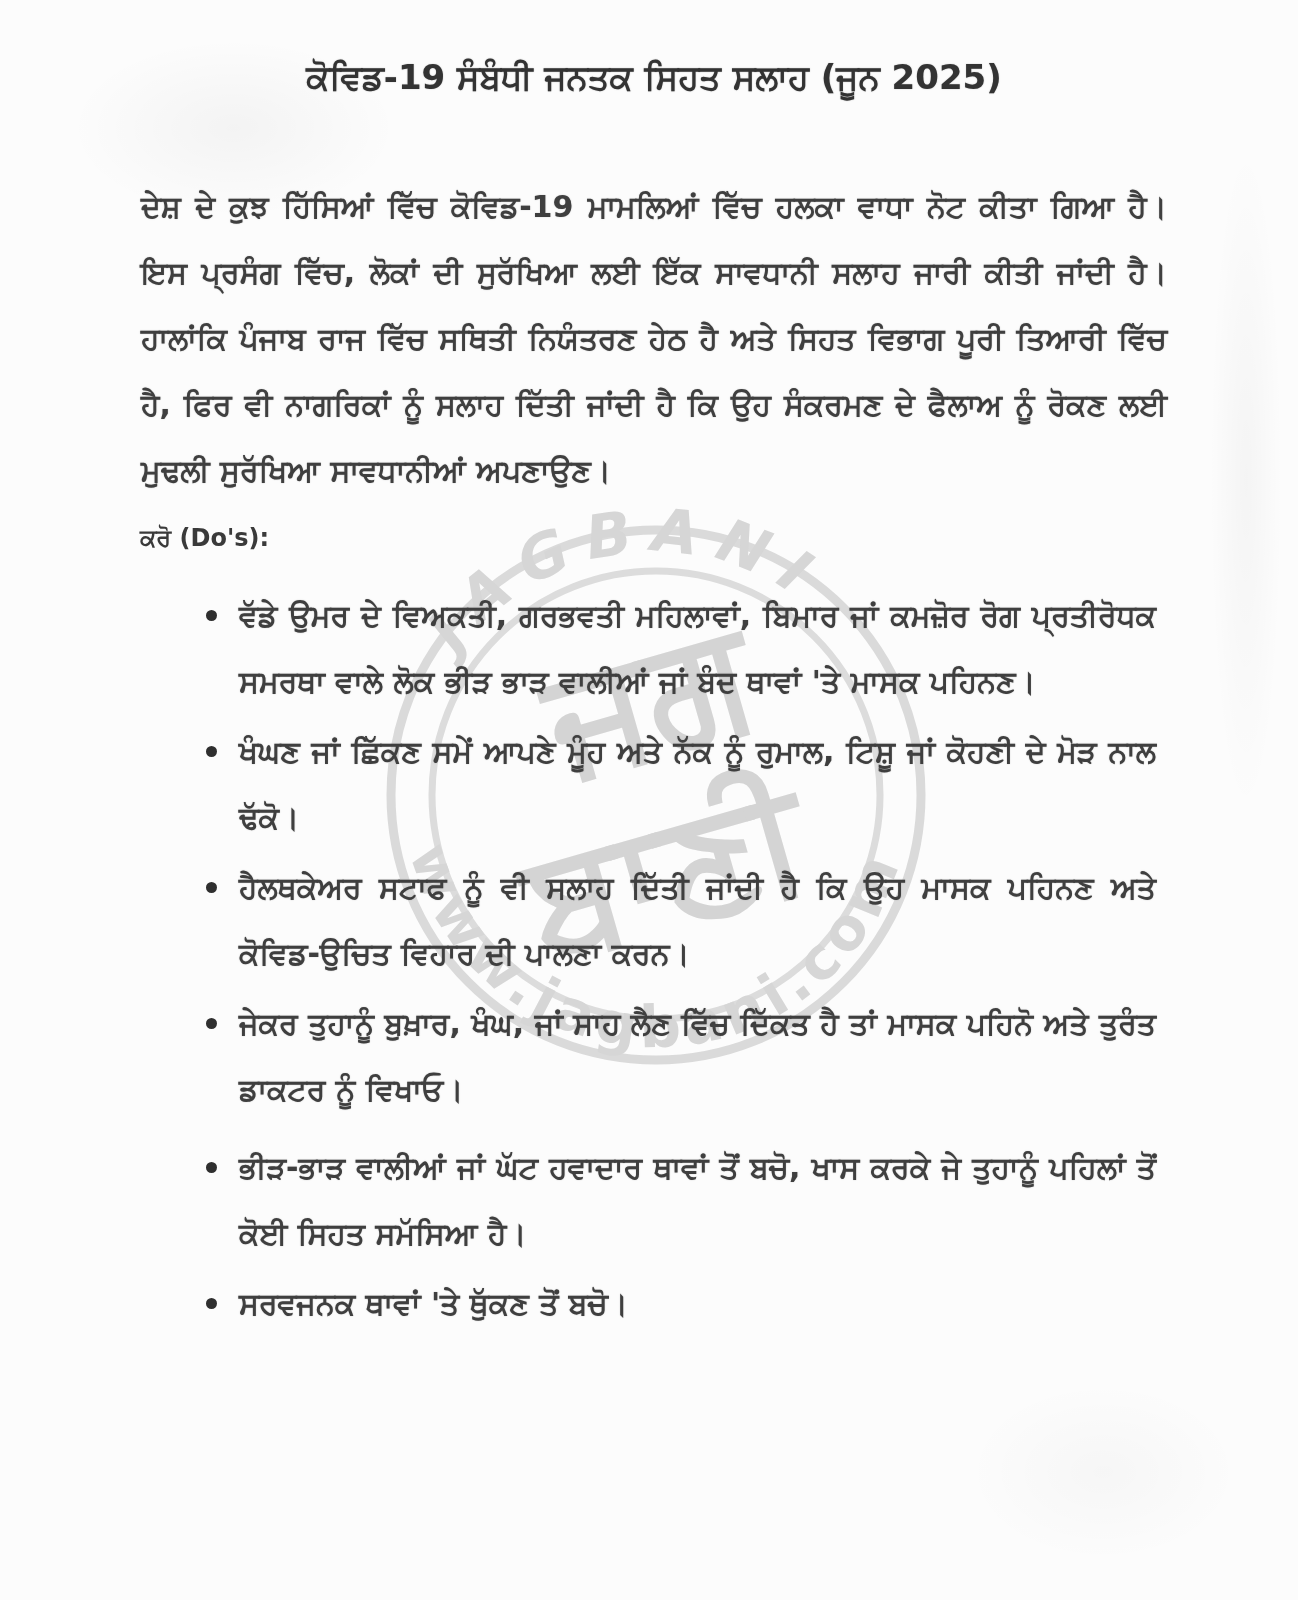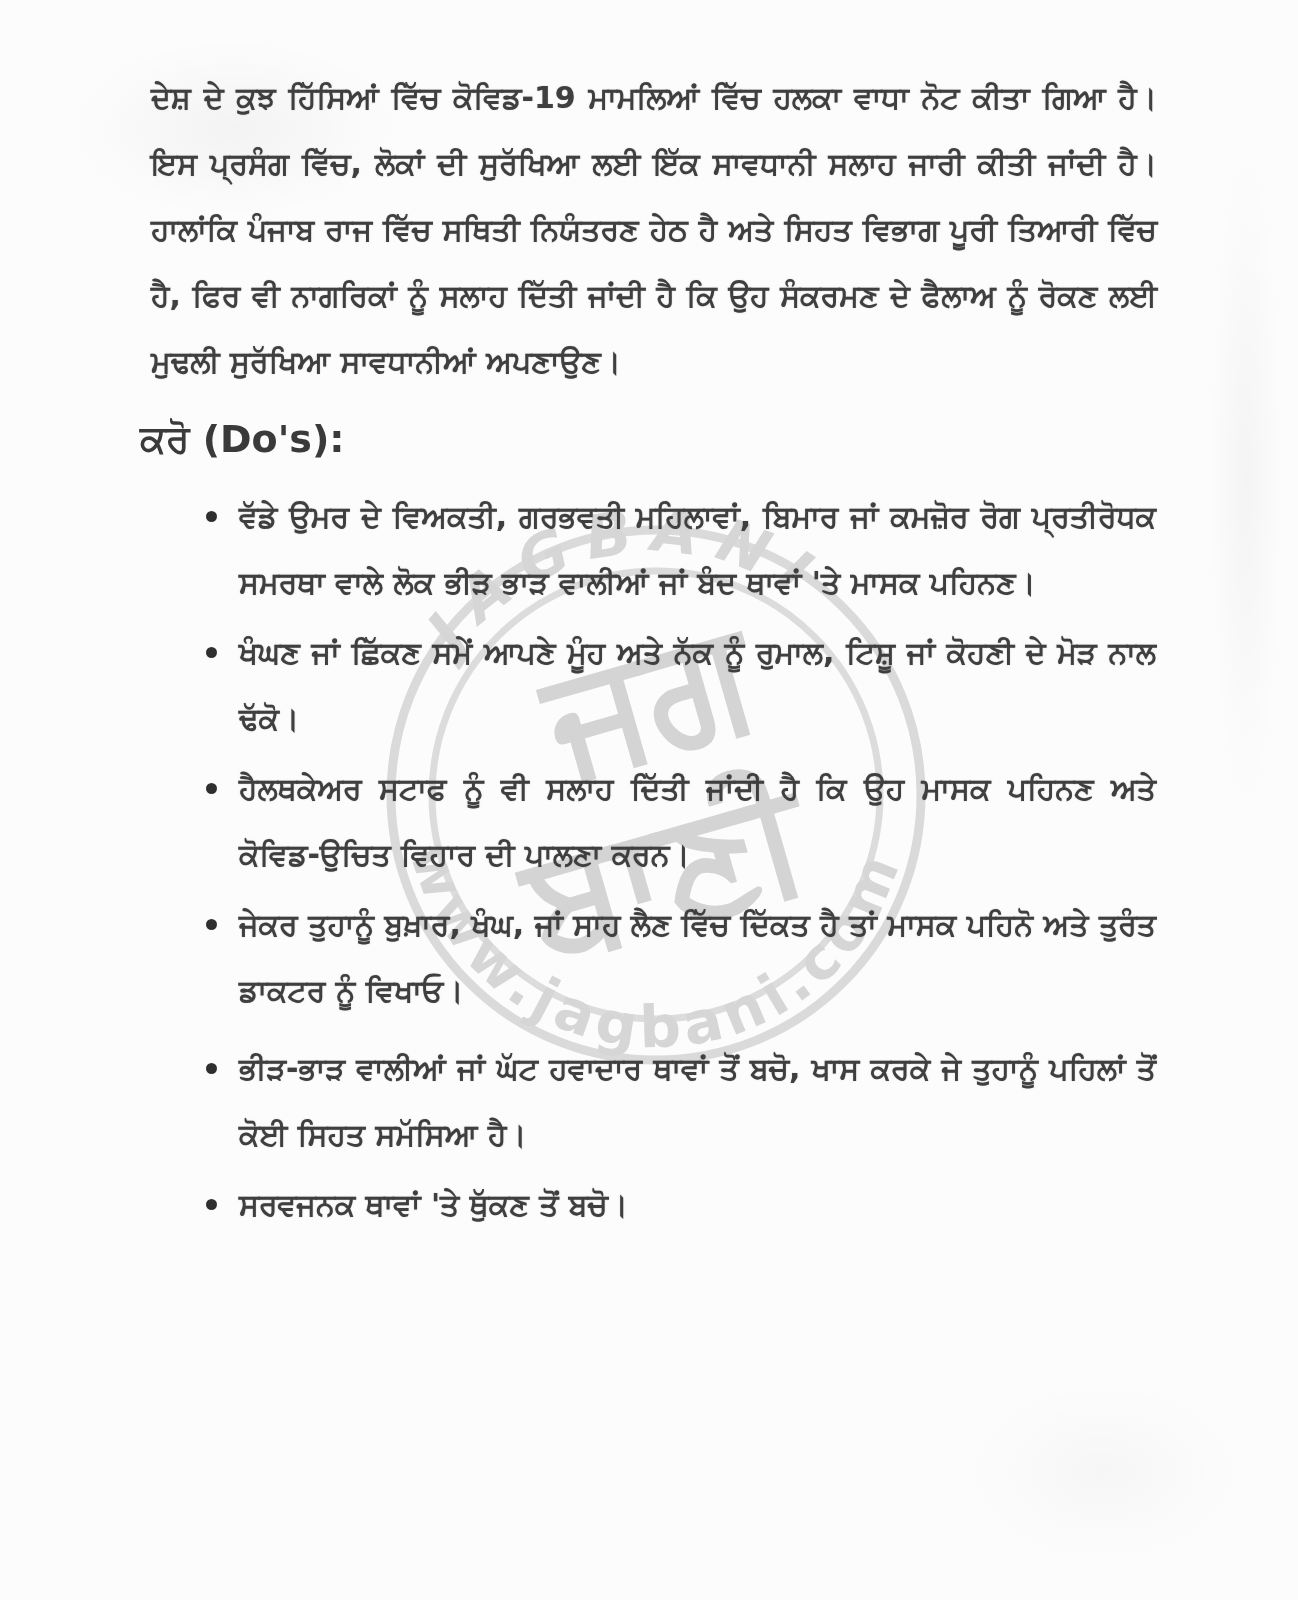--- a/index.html
+++ b/index.html
@@ -38,25 +38,25 @@
     margin: 0 0 74px 0;
     text-shadow: 0 0 1.2px rgba(60,60,60,0.45);
   }
   .body-text {
     font-size: 30px;
     line-height: 66px;
     font-weight: 600;
     text-shadow: 0 0 1.2px rgba(70,70,70,0.4);
   }
   .intro {
-    margin: 11px;
+    margin: 1px;
     text-align: justify;
   }
   .sec-heading {
-    font-size: 38px;
+    font-size: 24px;
     font-weight: 700;
     line-height: 66px;
     margin: 0;
     color: #3a3a3a;
   }
   ul.blist {
     list-style: none;
     margin: 12px;
     padding: 0;
   }
@@ -106,20 +106,21 @@
       <text x="320" y="258" text-anchor="middle" font-family="DejaVu Sans, Liberation Sans, sans-serif" font-size="152" font-weight="700" fill="#d4d4d4">ਜਗ</text>
       <text x="288" y="428" text-anchor="middle" font-family="DejaVu Sans, Liberation Sans, sans-serif" font-size="152" font-weight="700" fill="#d4d4d4">ਬਾਣੀ</text>
     </g>
     <text font-family="DejaVu Sans, Liberation Sans, sans-serif" font-size="58" font-weight="700" letter-spacing="6" fill="#d6d6d6">
       <textPath href="#arcBottom" startOffset="58">www.jagbani.com</textPath>
     </text>
   </svg>
 
   <div class="content">
 
+    <h1 class="doc-title">ਕੋਵਿਡ-19 ਸੰਬੰਧੀ ਜਨਤਕ ਸਿਹਤ ਸਲਾਹ (ਜੂਨ 2025)</h1>
 
     <p class="intro body-text">ਦੇਸ਼ ਦੇ ਕੁਝ ਹਿੱਸਿਆਂ ਵਿੱਚ ਕੋਵਿਡ-19 ਮਾਮਲਿਆਂ ਵਿੱਚ ਹਲਕਾ ਵਾਧਾ ਨੋਟ ਕੀਤਾ ਗਿਆ ਹੈ। ਇਸ ਪ੍ਰਸੰਗ ਵਿੱਚ, ਲੋਕਾਂ ਦੀ ਸੁਰੱਖਿਆ ਲਈ ਇੱਕ ਸਾਵਧਾਨੀ ਸਲਾਹ ਜਾਰੀ ਕੀਤੀ ਜਾਂਦੀ ਹੈ। ਹਾਲਾਂਕਿ ਪੰਜਾਬ ਰਾਜ ਵਿੱਚ ਸਥਿਤੀ ਨਿਯੰਤਰਣ ਹੇਠ ਹੈ ਅਤੇ ਸਿਹਤ ਵਿਭਾਗ ਪੂਰੀ ਤਿਆਰੀ ਵਿੱਚ ਹੈ, ਫਿਰ ਵੀ ਨਾਗਰਿਕਾਂ ਨੂੰ ਸਲਾਹ ਦਿੱਤੀ ਜਾਂਦੀ ਹੈ ਕਿ ਉਹ ਸੰਕਰਮਣ ਦੇ ਫੈਲਾਅ ਨੂੰ ਰੋਕਣ ਲਈ ਮੁਢਲੀ ਸੁਰੱਖਿਆ ਸਾਵਧਾਨੀਆਂ ਅਪਣਾਉਣ।</p>
 
     <section>
       <h2 class="sec-heading">ਕਰੋ (Do's):</h2>
       <ul class="blist body-text">
 
           <li>
             <span class="dot"></span>
             <span class="btext">ਵੱਡੇ ਉਮਰ ਦੇ ਵਿਅਕਤੀ, ਗਰਭਵਤੀ ਮਹਿਲਾਵਾਂ, ਬਿਮਾਰ ਜਾਂ ਕਮਜ਼ੋਰ ਰੋਗ ਪ੍ਰਤੀਰੋਧਕ ਸਮਰਥਾ ਵਾਲੇ ਲੋਕ ਭੀੜ ਭਾੜ ਵਾਲੀਆਂ ਜਾਂ ਬੰਦ ਥਾਵਾਂ 'ਤੇ ਮਾਸਕ ਪਹਿਨਣ।</span>

